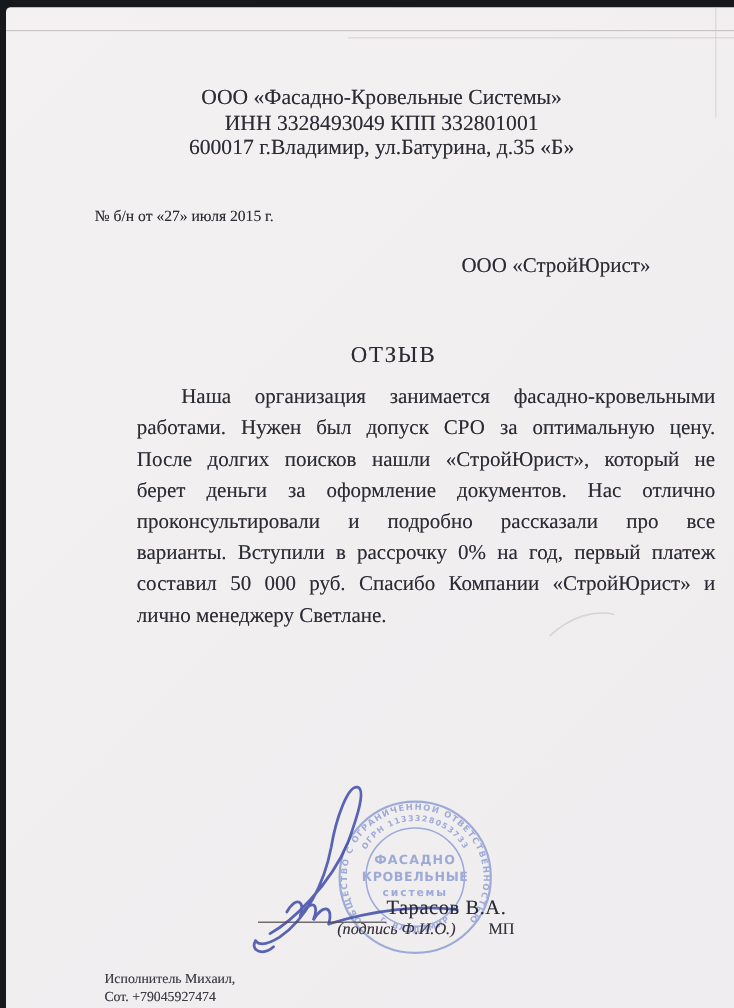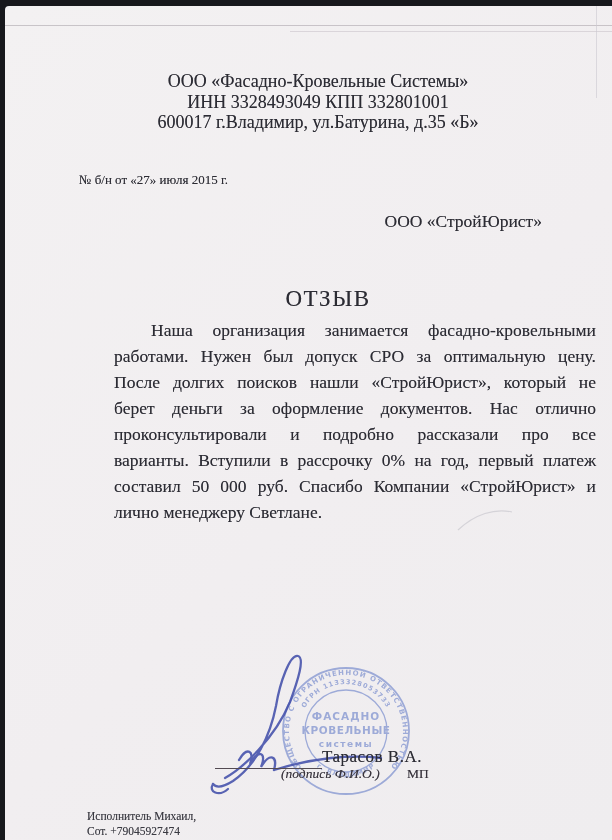--- a/index.html
+++ b/index.html
@@ -20,21 +20,21 @@
   .scratch{left:450px;top:500px;}
   .txt{position:absolute;color:#2b2b33;text-shadow:0 0 .5px rgba(43,43,51,.45);}
   .letterhead{
     left:66px;top:71px;width:482px;text-align:center;
     font-size:18px;line-height:20.7px;transform:translateX(11px);
   }
   .ref{left:79px;top:172px;font-size:13px;font-family:Liberation Serif, serif;}
   .addressee-wrap{left:66px;top:211px;width:476px;text-align:right;font-size:17.5px;}
   .doc-title{
     left:66px;top:286px;width:482px;text-align:center;
-    font-size:23px;letter-spacing:1.5px;transform:translateX(21px);
+    font-size:19px;letter-spacing:1.5px;transform:translateX(21px);
   }
   .body-par{left:66px;top:317px;width:482px;font-size:17.5px;margin-left:48px;}
   .body-par .ln{
     height:26px;line-height:26px;white-space:nowrap;
     text-align:justify;text-align-last:justify;
   }
   .body-par .ln.first{padding-left:37px;}
   .body-par .ln.last{text-align-last:left;}
   .closing{left:88px;top:535px;font-size:17.5px;line-height:29.6px;}
   .sig-line{left:215px;top:768px;width:107px;height:1px;background:#534a52;}

